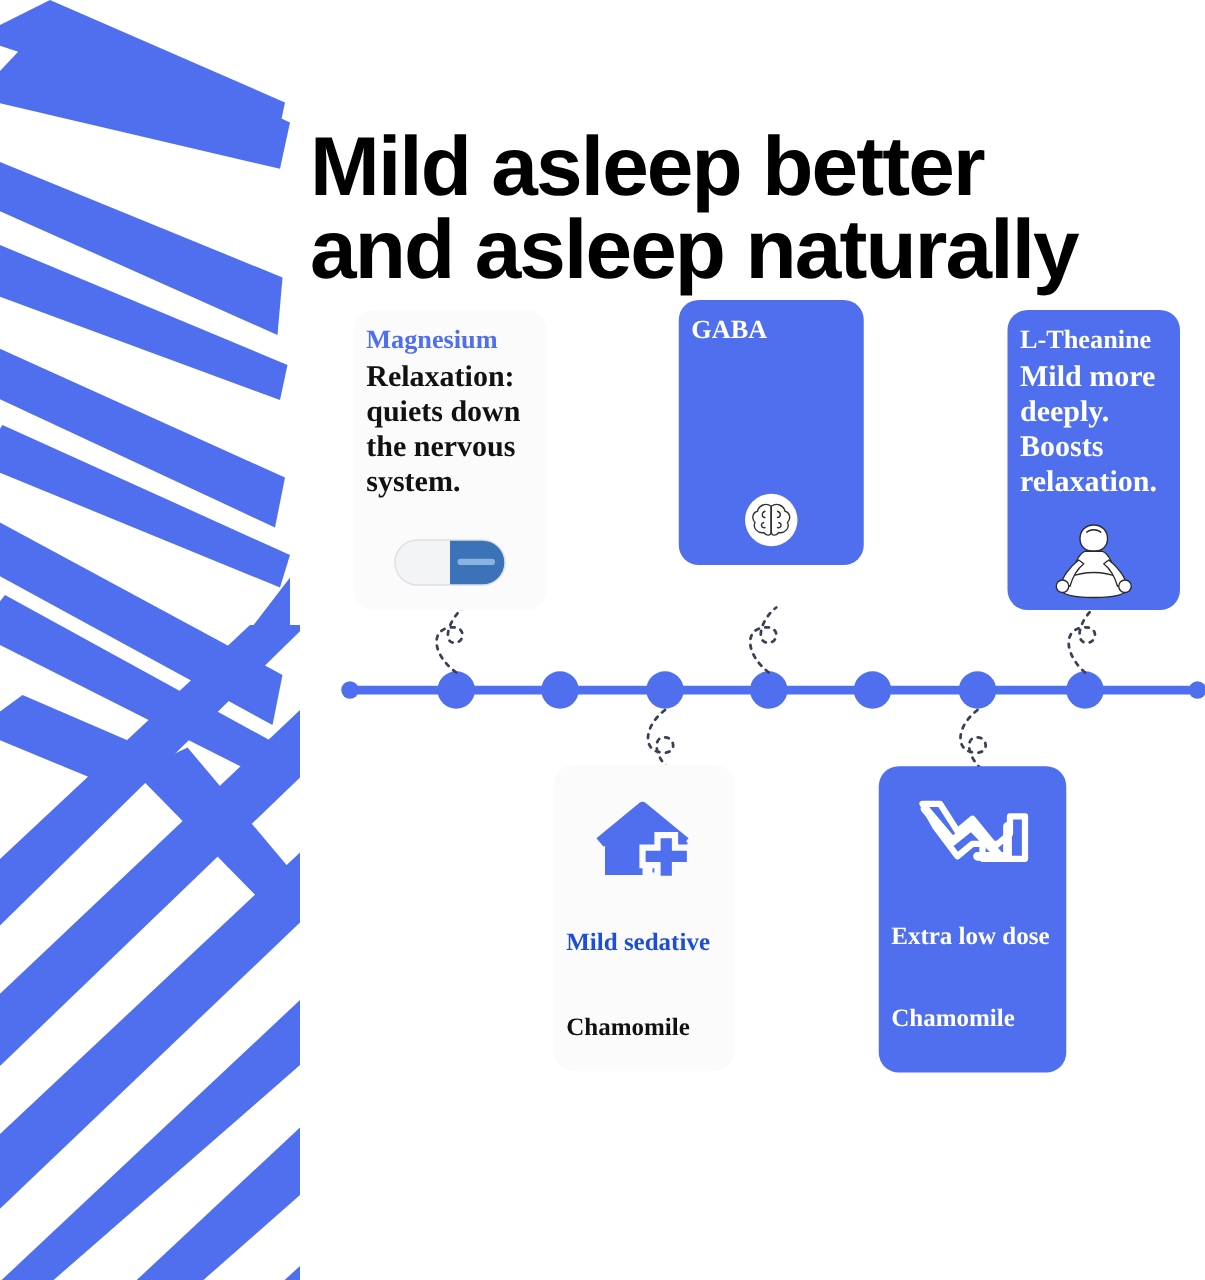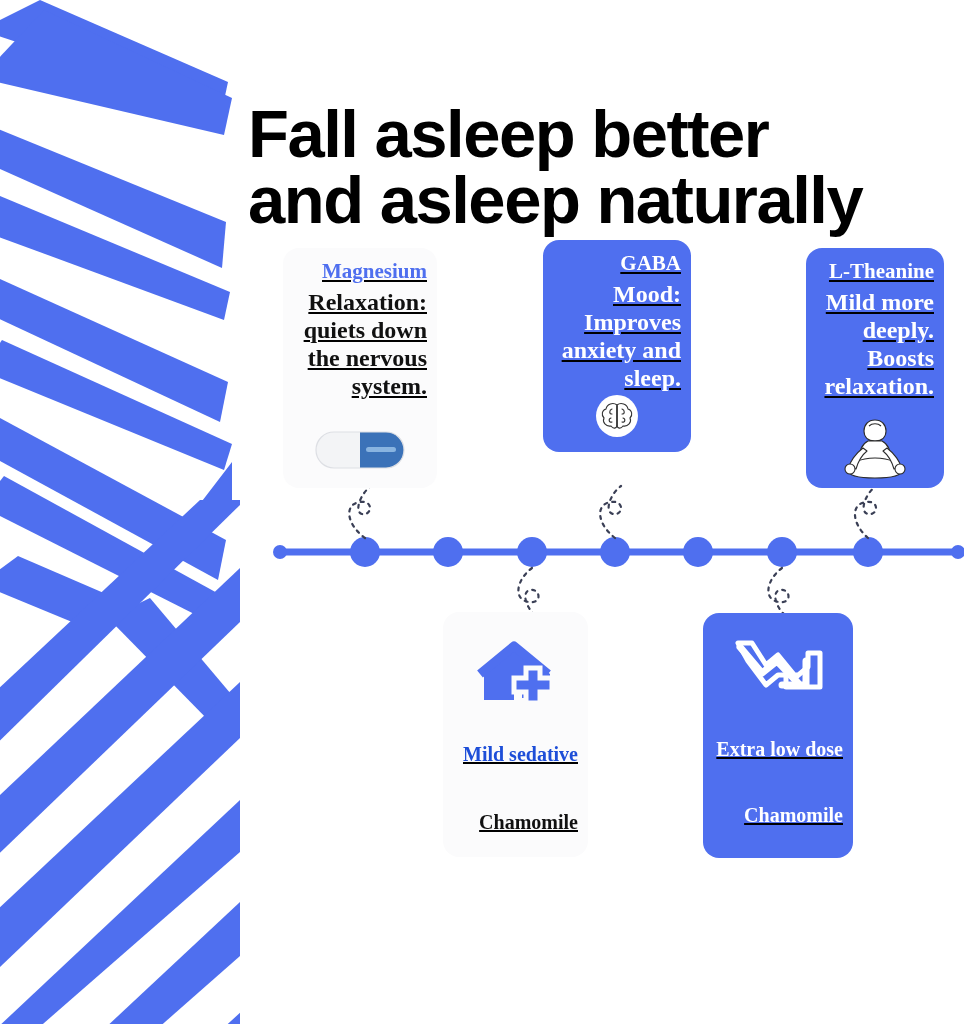--- a/index.html
+++ b/index.html
@@ -52,23 +52,22 @@
     top: 520px;
     width: 700px;
     height: 64px;
   }
 
   
   .card {
     position: absolute;
     border-radius: 16px;
     box-sizing: border-box;
-    text-align: right;
+    text-align: left;
     padding: 12px 10px;
-    text-decoration: underline;
   }
   .card.light {
     background: #fbfbfc;
     box-shadow: 0 0 0 0 rgba(0,0,0,0);
   }
   .card.blue {
     background: #4f6fef;
   }
   .card-title {
     font-family: "Liberation Serif", serif;
@@ -149,21 +148,21 @@
         <path d="M -20,872 L -20,814 L 240,568 L 240,622 Z"></path>
         <path d="M -20,986 L -20,926 L 240,682 L 240,738 Z"></path>
         <path d="M 20,1044 L -20,1044 L 240,800 L 240,852 Z"></path>
         <path d="M 140,1044 L 88,1044 L 240,902 L 240,956 Z"></path>
         <path d="M 258,1044 L 206,1044 L 256,998 L 256,1044 Z"></path>
       </g>
     </svg>
   </div>
 
   <h1 id="title">
-    <span>Fall asleep better</span>
+    <span>Mild asleep better</span>
     <span class="l2">and asleep naturally</span>
   </h1>
 
   <div id="timeline">
     <svg width="700" height="64" viewBox="0 0 700 64" xmlns="http://www.w3.org/2000/svg" style="overflow:visible">
       <line x1="12" y1="32" x2="690" y2="32" stroke="#4f6fef" stroke-width="7"></line>
       <circle cx="12" cy="32" r="7" fill="#4f6fef"></circle>
       <circle cx="97" cy="32" r="15" fill="#4f6fef"></circle>
       <circle cx="180" cy="32" r="15" fill="#4f6fef"></circle>
       <circle cx="264" cy="32" r="15" fill="#4f6fef"></circle>
@@ -196,21 +195,20 @@
         <path d="M 20,2 L 72,2 A 18,18 0 0 1 72,38 L 20,38 A 18,18 0 0 1 20,2 Z" fill="#f3f4f6"></path>
         <path d="M 46,2 L 72,2 A 18,18 0 0 1 72,38 L 46,38 Z" fill="#3b72b8"></path>
         <rect x="52" y="17" width="30" height="5" rx="2.5" fill="#89b4e0"></rect>
         <path d="M 20,2 L 72,2 A 18,18 0 0 1 72,38 L 20,38 A 18,18 0 0 1 20,2 Z" fill="none" stroke="#dddfe4" stroke-width="1.2"></path>
       </svg>
     </div>
   </div>
 
   <div class="card blue" id="card-gaba">
     <div class="card-title">GABA</div>
-    <div class="card-body">Mood: Improves anxiety and sleep.</div>
     <div class="card-icon">
       <svg width="48" height="48" viewBox="0 0 48 48" xmlns="http://www.w3.org/2000/svg">
         <circle cx="24" cy="24" r="21" fill="#ffffff"></circle>
         <g fill="none" stroke="#333333" stroke-width="1.1" stroke-linecap="round">
           <path d="M 24,13 C 20,10 14,12 13,17 C 9,18 8,23 11,26 C 9,30 13,35 18,34 C 20,37 24,37 24,33 Z"></path>
           <path d="M 24,13 C 28,10 34,12 35,17 C 39,18 40,23 37,26 C 39,30 35,35 30,34 C 28,37 24,37 24,33 Z"></path>
           <path d="M 24,14 L 24,34"></path>
           <path d="M 19,17 C 16,18 16,22 19,22"></path>
           <path d="M 18,26 C 15,27 16,31 19,30"></path>
           <path d="M 29,17 C 32,18 32,22 29,22"></path>

